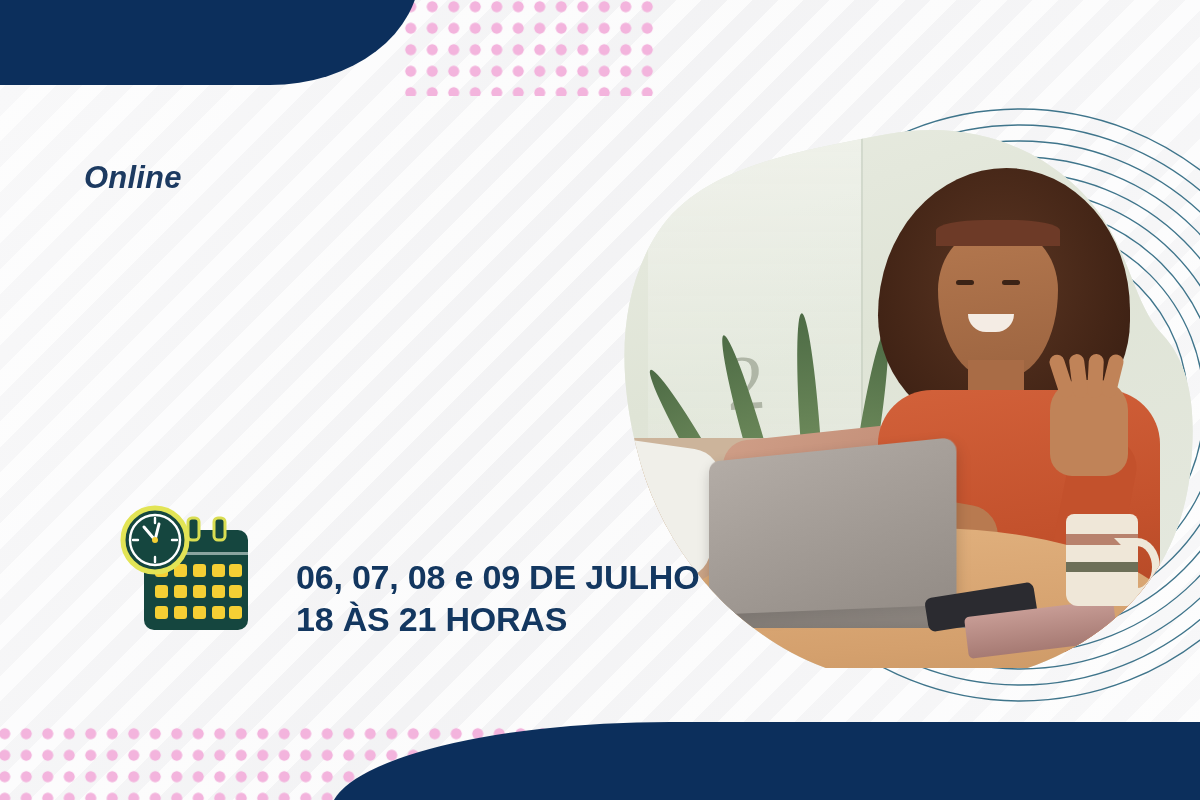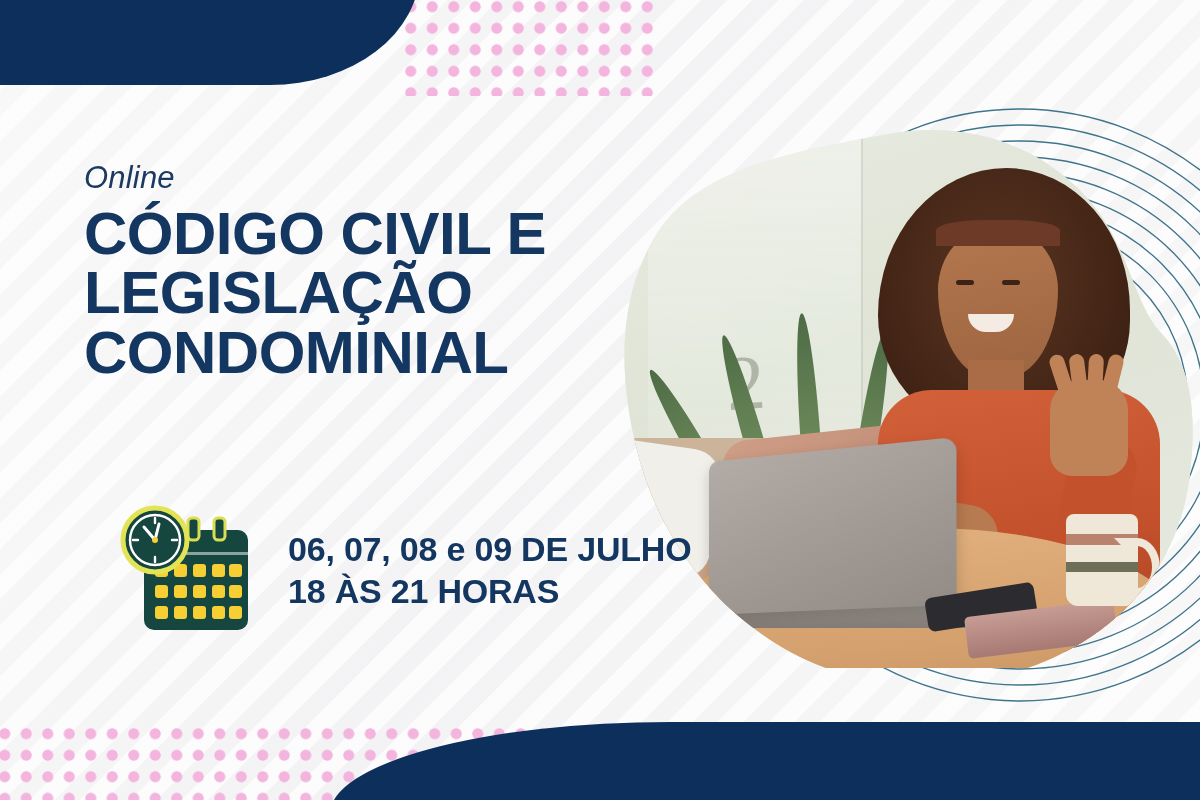--- a/index.html
+++ b/index.html
@@ -236,39 +236,39 @@
   .ph-arm-left {
     position:absolute; left:-6px; top:330px; width:140px; height:64px;
     background:#b87a50; border-radius:30px; transform:rotate(10deg);
   }
 
   
   .txt { position:absolute; left:84px; top:160px; width:560px; }
   .eyebrow {
     font-style:italic;
     font-size:31px;
-    font-weight:400;
+    font-weight:700;
     color:#1c3a61;
     letter-spacing:.2px;
     margin-bottom:8px;
   }
   .headline {
     font-size:60px;
     font-weight:bold;
     line-height:.99;
     color:#133760;
     letter-spacing:-.5px;
   }
   .headline .ln { display:block; white-space:nowrap; }
 
   
   .daterow {
     position:absolute;
     left:110px; top:500px;
-    display:flex; align-items:center; gap:30px;
+    display:flex; align-items:flex-end; gap:38px;
   }
   .cal-icon { position:relative; width:148px; height:140px; flex:none; }
   .cal-icon svg { width:100%; height:100%; display:block; }
 
   .datetext {
     color:#133760;
     font-weight:bold;
     font-size:34px;
     line-height:1.24;
     letter-spacing:-.2px;
@@ -361,25 +361,20 @@
       <div class="ph-laptop-base"></div>
       <div class="ph-laptop-lid"></div>
       <div class="ph-phone"></div>
       <div class="ph-book"></div>
       <div class="ph-mug"></div>
     </div>
   </div>
 
   <div class="txt">
     <div class="eyebrow">Online</div>
-    <div class="headline">
-      <span class="ln">CÓDIGO CIVIL E</span>
-      <span class="ln">LEGISLAÇÃO</span>
-      <span class="ln">CONDOMINIAL</span>
-    </div>
   </div>
 
   <div class="daterow">
 
     <div class="cal-icon">
       <svg viewBox="0 0 148 140" fill="none">
 
         <rect x="34" y="30" width="104" height="100" rx="10" fill="#15463f"></rect>
 
         <rect x="34" y="52" width="104" height="3" fill="#e9f3ef" opacity=".55"></rect>

